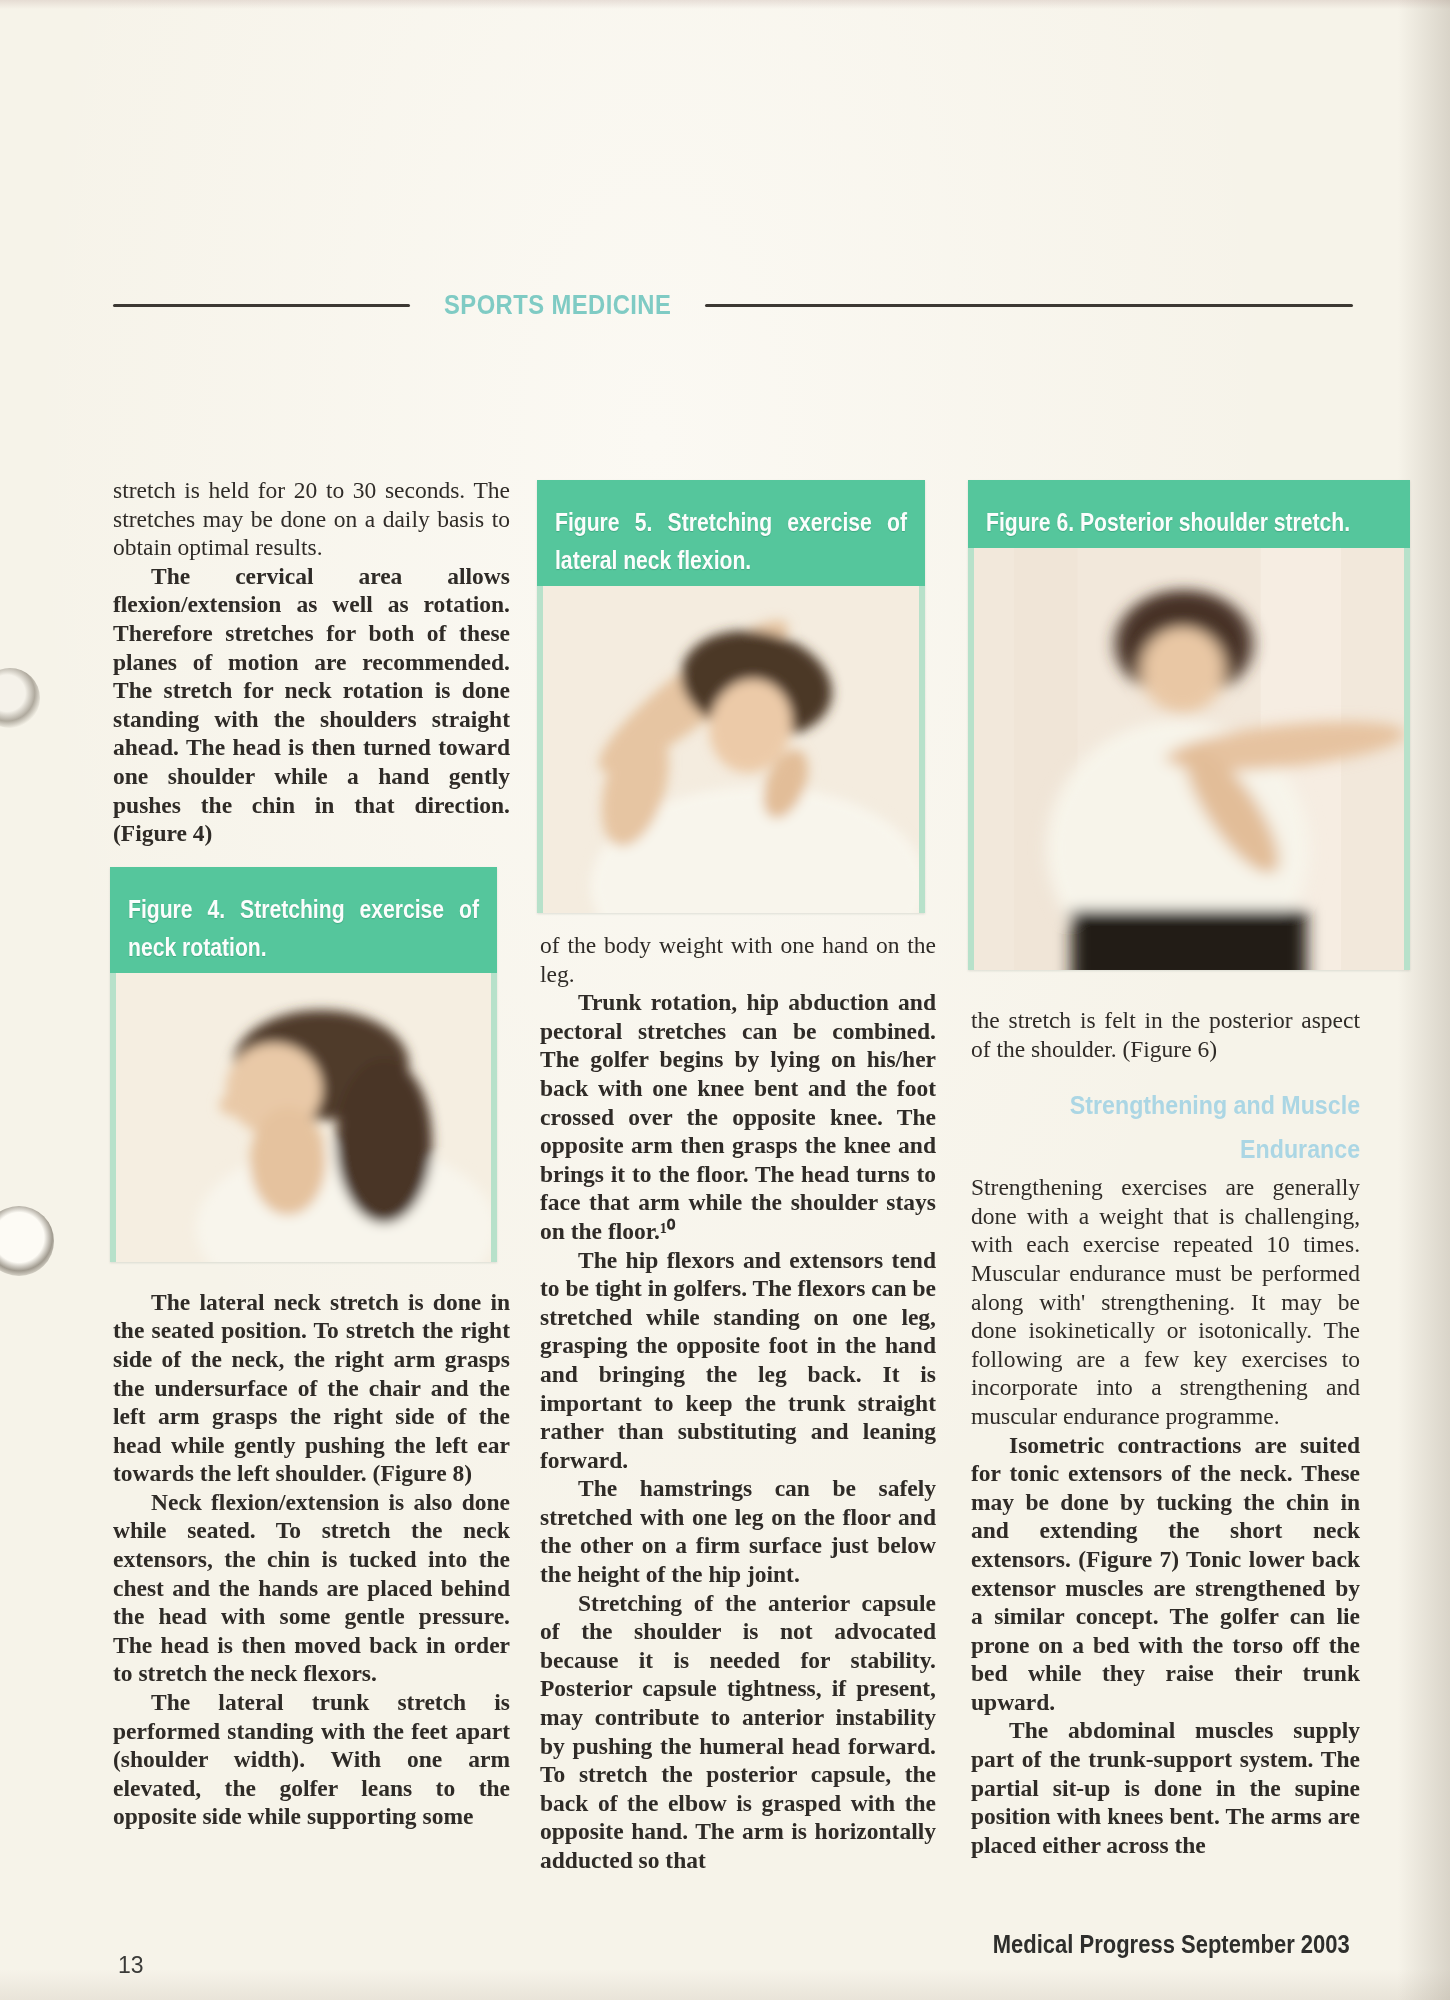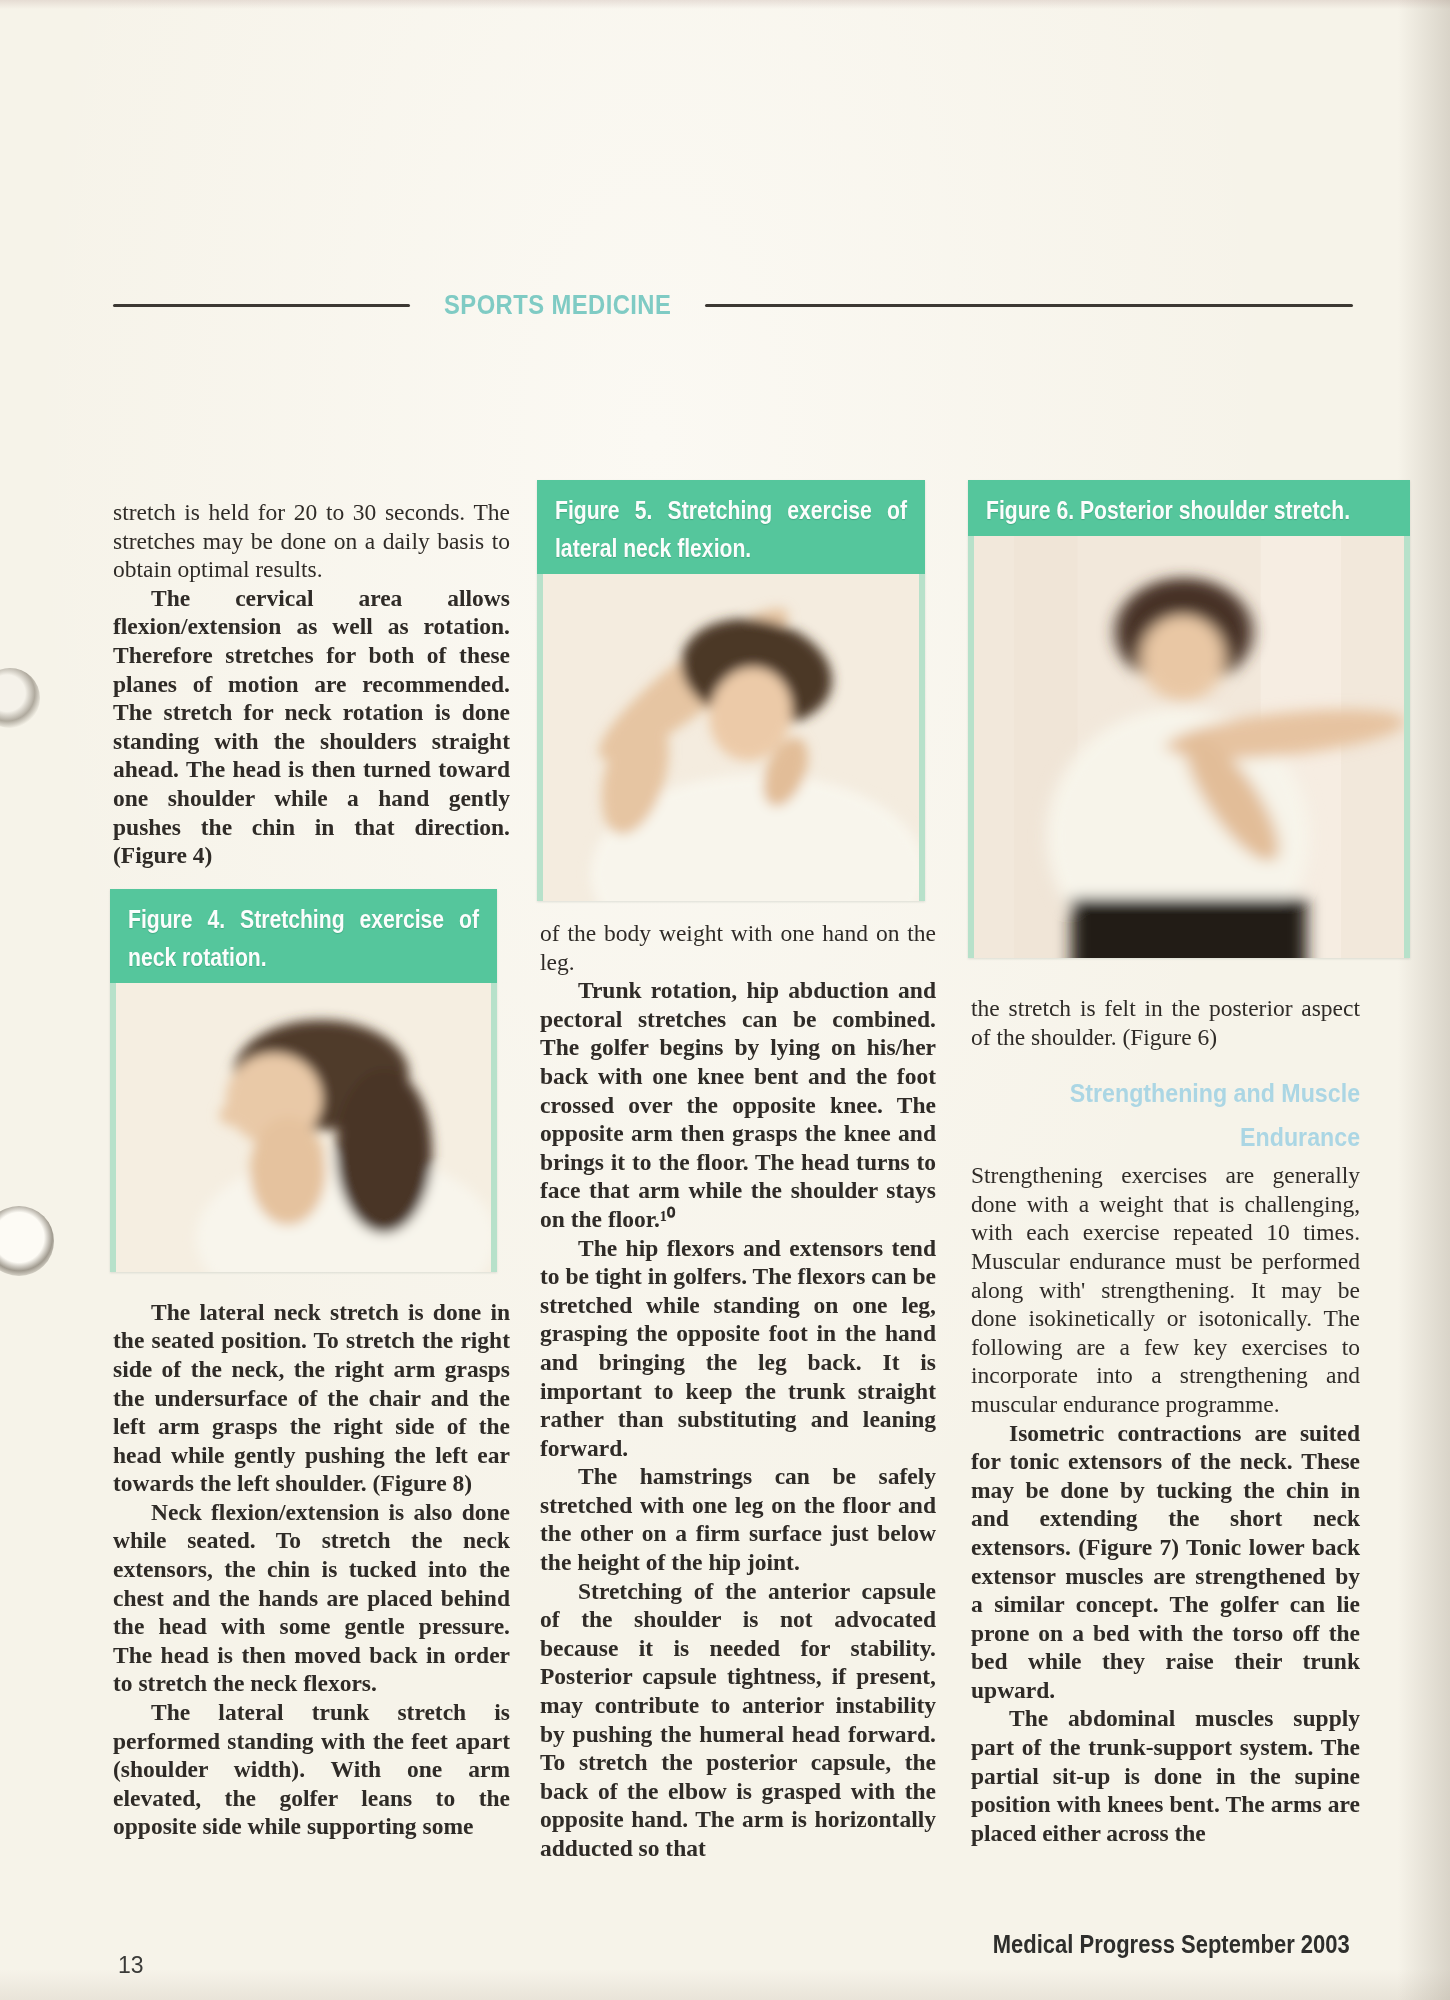--- a/index.html
+++ b/index.html
@@ -33,29 +33,29 @@
   .band-title{
     font-family:"Liberation Sans", sans-serif;font-weight:bold;
     font-size:28px;color:#7fcbc4;white-space:nowrap;
     margin:0 14px;letter-spacing:0.5px;
     transform:scaleX(0.85);
   }
   
   .col{position:absolute;text-align:justify;color:#2f2b27;}
   .col p{margin:0;font-size:23.5px;line-height:28.6px;}
   .col p.ind{text-indent:38px;font-weight:bold;}
-  .col1{left:113px;top:498px;width:397px;}
+  .col1{left:113px;top:476px;width:397px;}
   .col2{left:540px;top:480px;width:396px;}
   .col3{left:971px;top:480px;width:389px;}
   
   .figbox{margin:0;background:#b7e1ca;box-shadow:0 1px 2px rgba(60,90,75,0.15);}
   .figcap{
     background:#55c69c;color:#fbfdfc;
     font-family:"Liberation Sans", sans-serif;font-weight:bold;
-    font-size:26px;line-height:38px;padding:11px 18px 7px;
+    font-size:26px;line-height:38px;padding:23px 18px 7px;
     text-shadow:0 1px 1px rgba(0,90,60,0.25);
     overflow:hidden;
   }
   .capline{display:block;width:123%;transform:scaleX(0.813);transform-origin:0 50%;}
   .photo{margin:0 6px 6px;position:relative;overflow:hidden;background:#f4ecdf;}
   .fig4box{width:387px;margin:19px 0 26px -3px;}
   .photo4{height:289px;}
   .fig5box{width:388px;margin:0 0 18px -3px;}
   .photo5{height:327px;}
   .fig6box{width:442px;margin:0 0 36px -3px;}

